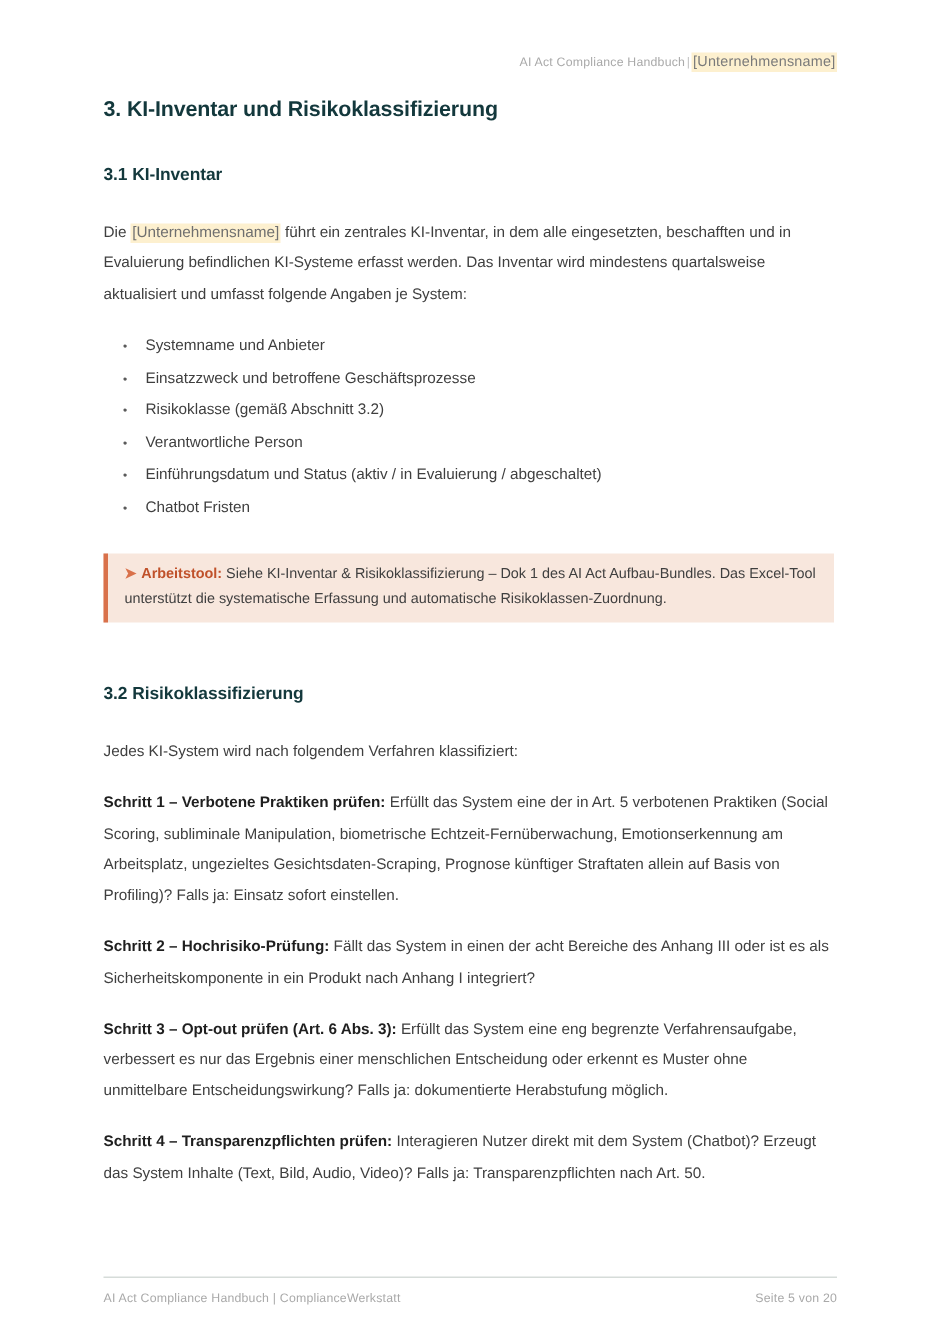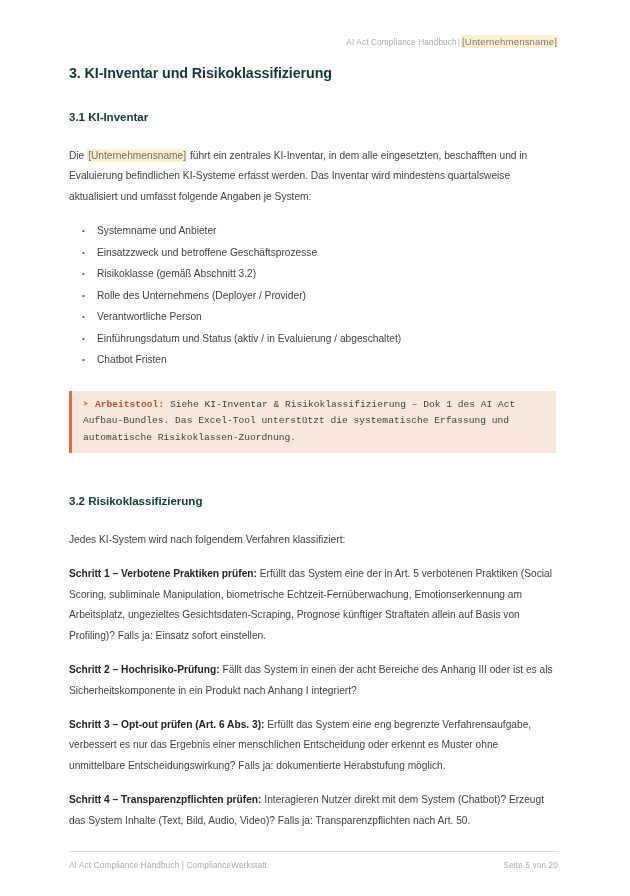--- a/index.html
+++ b/index.html
@@ -112,21 +112,20 @@
   
   .callout {
     background: #f8e7dd;
     border-left: 3px solid #d9714a;
     padding: 6px 10px 7px 11px;
     box-sizing: border-box;
     width: 487px;
     font-size: 9.6px;
     line-height: 16.5px;
     color: #3f3f3f;
-    font-family: Liberation Mono, monospace;
   }
   .callout .tool-label {
     color: #c0512a;
     font-weight: bold;
   }
   .callout .arrow {
     color: #d9714a;
     font-weight: bold;
     font-size: 9.6px;
     letter-spacing: .5px;
@@ -174,21 +173,20 @@
     <div class="sp-h2"></div>
 
     <p class="body"><span>Die </span><span class="ph">[Unternehmensname]</span><span> führt ein zentrales KI-Inventar, in dem alle eingesetzten, beschafften und in Evaluierung befindlichen KI-Systeme erfasst werden. Das Inventar wird mindestens quartalsweise aktualisiert und umfasst folgende Angaben je System:</span></p>
 
     <div class="sp-list"></div>
 
     <ul class="bullets">
       <li>Systemname und Anbieter</li>
       <li>Einsatzzweck und betroffene Geschäftsprozesse</li>
       <li>Risikoklasse (gemäß Abschnitt 3.2)</li>
-      <li>Rolle des Unternehmens (Deployer / Provider)</li>
       <li>Verantwortliche Person</li>
       <li>Einführungsdatum und Status (aktiv / in Evaluierung / abgeschaltet)</li>
       <li>Chatbot Fristen</li>
     </ul>
 
     <div class="sp-callout"></div>
 
     <div class="callout"><span class="arrow">➤</span> <span class="tool-label">Arbeitstool:</span><span> Siehe KI-Inventar &amp; Risikoklassifizierung – Dok 1 des AI Act Aufbau-Bundles. Das Excel-Tool unterstützt die systematische Erfassung und automatische Risikoklassen-Zuordnung.</span></div>
 
     <div class="sp-big"></div>

